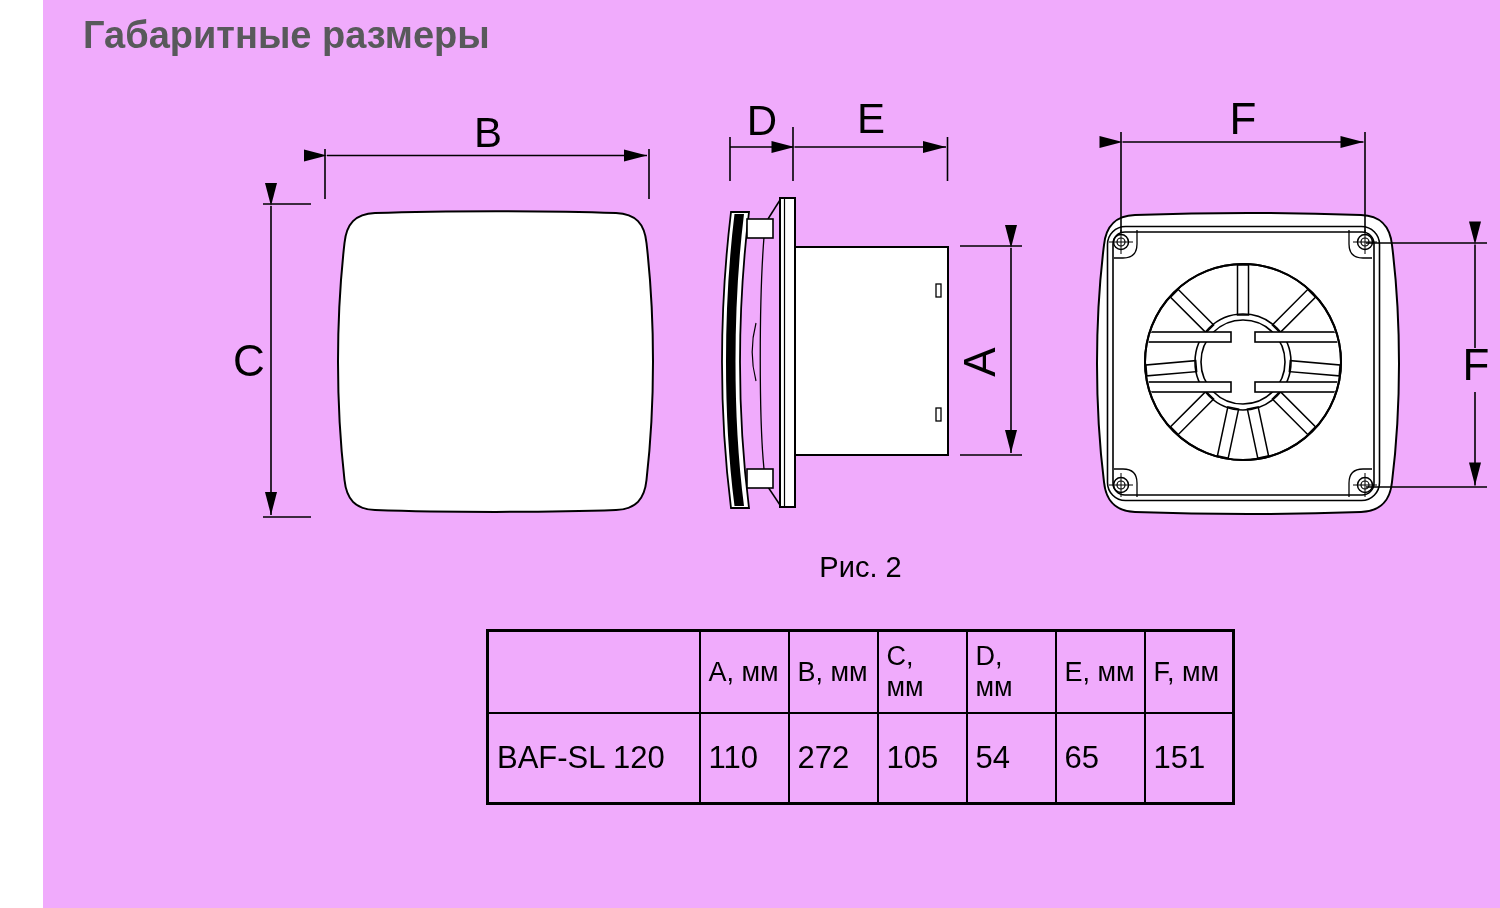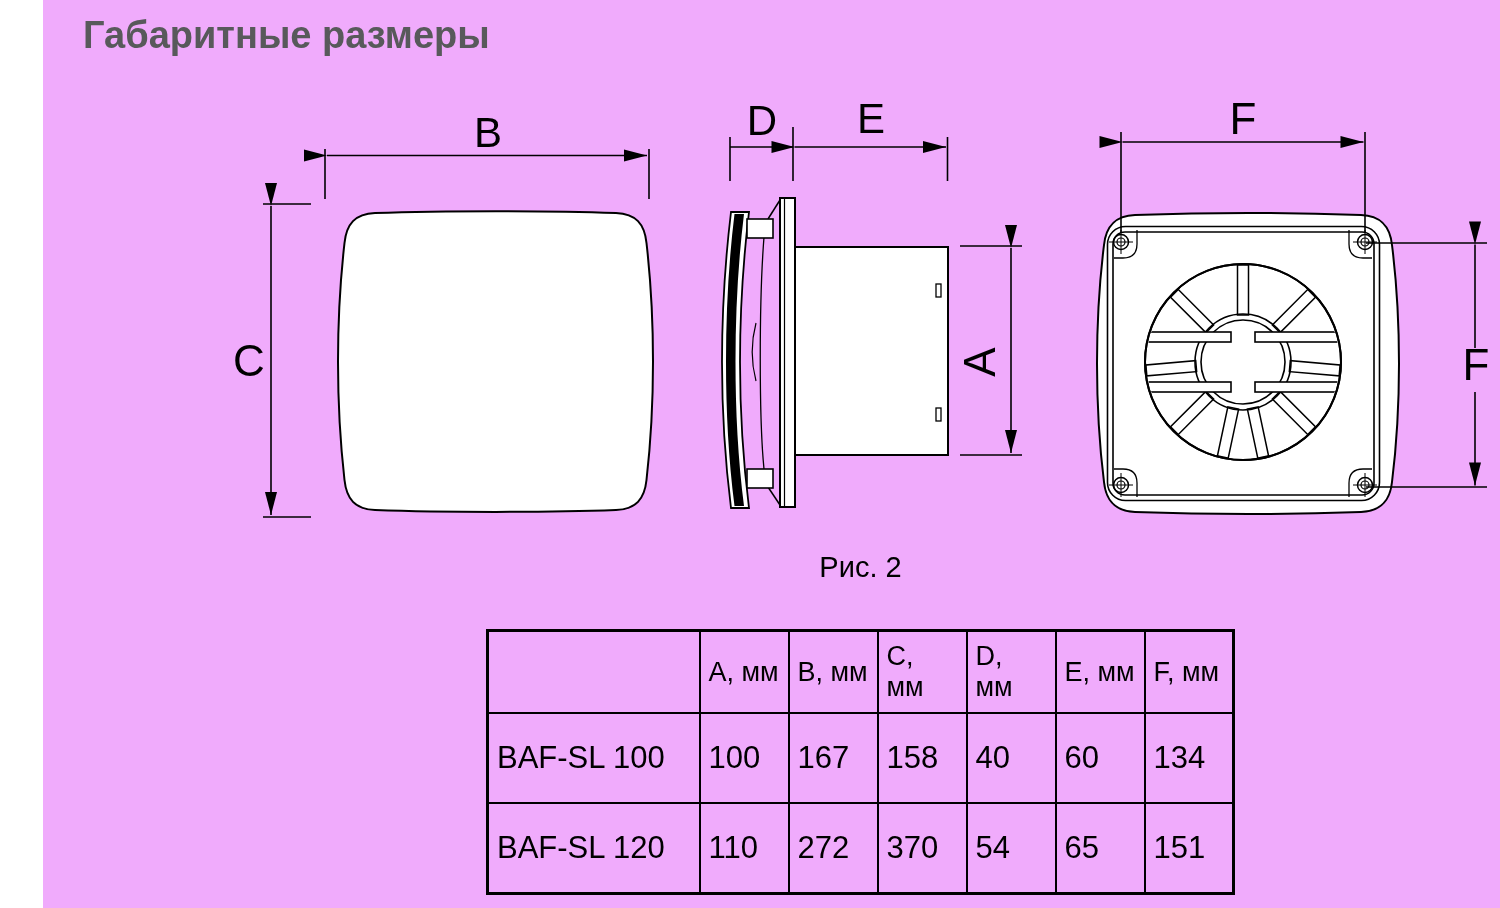--- a/index.html
+++ b/index.html
@@ -211,33 +211,24 @@
         <th>A, мм</th>
         <th>B, мм</th>
         <th>C, мм</th>
         <th>D, мм</th>
         <th>E, мм</th>
         <th>F, мм</th>
       </tr>
     </thead>
     <tbody>
       <tr>
-        <td>BAF-SL 100</td>
-        <td>100</td>
-        <td>167</td>
-        <td>158</td>
-        <td>40</td>
-        <td>60</td>
-        <td>134</td>
-      </tr>
-      <tr>
         <td>BAF-SL 120</td>
         <td>110</td>
         <td>272</td>
-        <td>370</td>
+        <td>105</td>
         <td>54</td>
         <td>65</td>
         <td>151</td>
       </tr>
     </tbody>
   </table>
 
 </div>
 
 </body></html>

